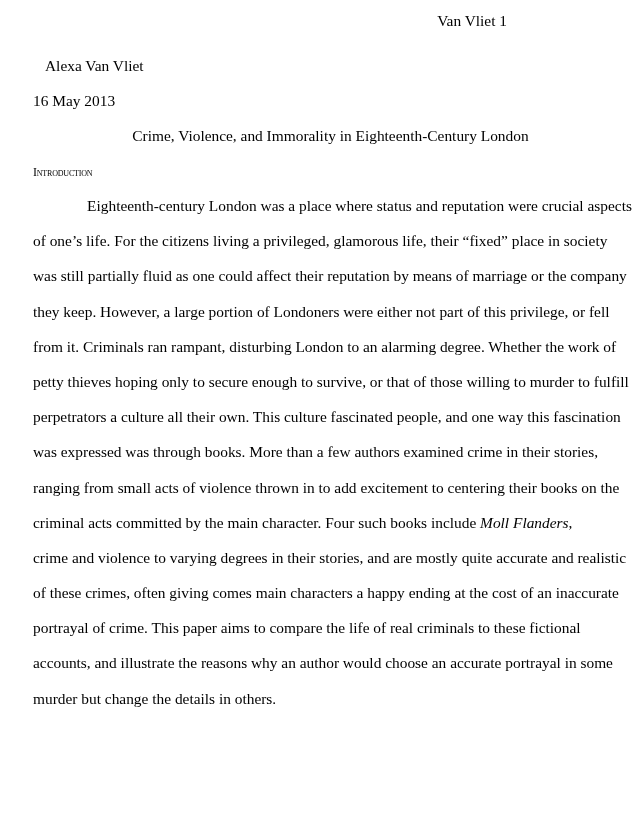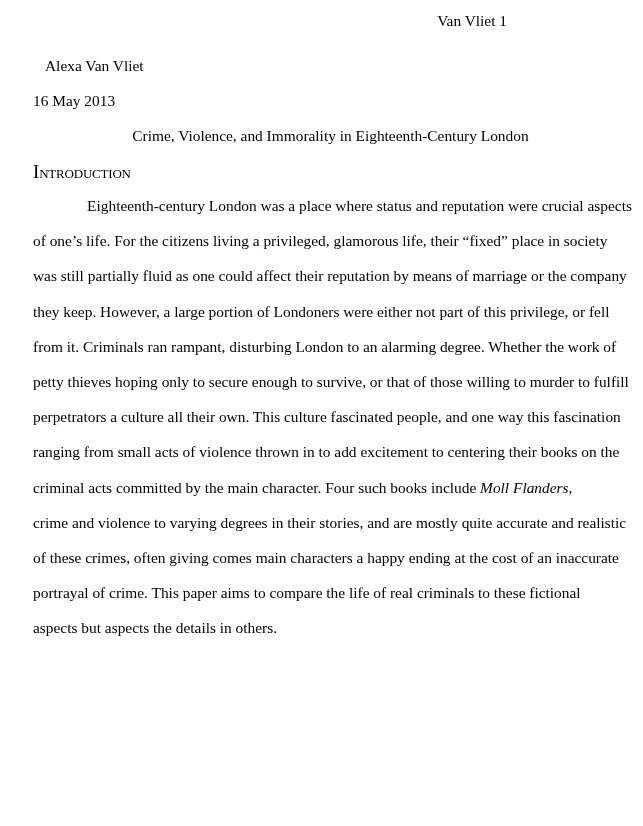--- a/index.html
+++ b/index.html
@@ -45,21 +45,21 @@
       top: 126px;
       left: 0;
       width: 661px;
       text-align: center;
       line-height: 20px;
       white-space: nowrap;
     }
     .heading {
       top: 162px;
       font-variant: small-caps;
-      font-size: 19px;
+      font-size: 12px;
       letter-spacing: -0.2px;
     }
     .body-lines {
       position: absolute;
       left: 33px;
       top: 196px;
       width: 610px;
     }
     .line {
       height: 35.2px;
@@ -80,20 +80,22 @@
   <div class="title">Crime, Violence, and Immorality in Eighteenth-Century London</div>
   <div class="block heading">Introduction</div>
   <div class="body-lines" id="body-lines">
       <div class="line indent"><span>Eighteenth-century London was a place where status and reputation were crucial aspects</span></div>
       <div class="line"><span>of one’s life. For the citizens living a privileged, glamorous life, their “fixed” place in society</span></div>
       <div class="line"><span>was still partially fluid as one could affect their reputation by means of marriage or the company</span></div>
       <div class="line"><span>they keep. However, a large portion of Londoners were either not part of this privilege, or fell</span></div>
       <div class="line"><span>from it. Criminals ran rampant, disturbing London to an alarming degree. Whether the work of</span></div>
       <div class="line"><span>petty thieves hoping only to secure enough to survive, or that of those willing to murder to fulfill</span></div>
       <div class="line"><span>perpetrators a culture all their own. This culture fascinated people, and one way this fascination</span></div>
+      <div class="line"><span>was expressed was through books. More than a few authors examined crime in their stories,</span></div>
       <div class="line"><span>ranging from small acts of violence thrown in to add excitement to centering their books on the</span></div>
       <div class="line"><span>criminal acts committed by the main character. Four such books include </span><i>Moll Flanders</i><span>,</span></div>
       <div class="line"><span>crime and violence to varying degrees in their stories, and are mostly quite accurate and realistic</span></div>
       <div class="line"><span>of these crimes, often giving comes main characters a happy ending at the cost of an inaccurate</span></div>
       <div class="line"><span>portrayal of crime. This paper aims to compare the life of real criminals to these fictional</span></div>
-      <div class="line"><span>aspects but aspects the details in others.</span></div>
+      <div class="line"><span>accounts, and illustrate the reasons why an author would choose an accurate portrayal in some</span></div>
+      <div class="line"><span>murder but change the details in others.</span></div>
     </div>
 </div>
 
 </body></html>

